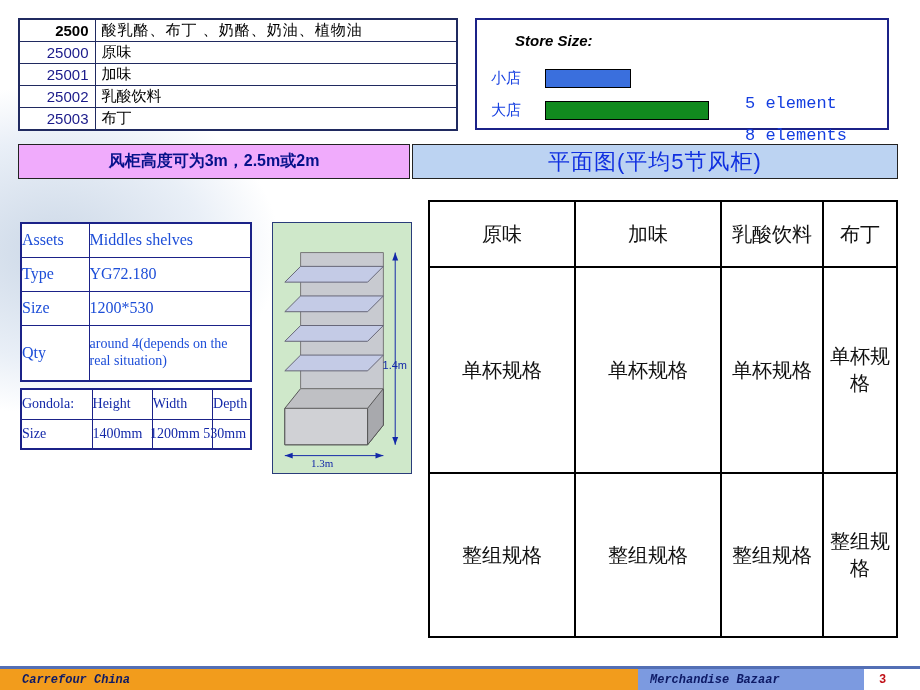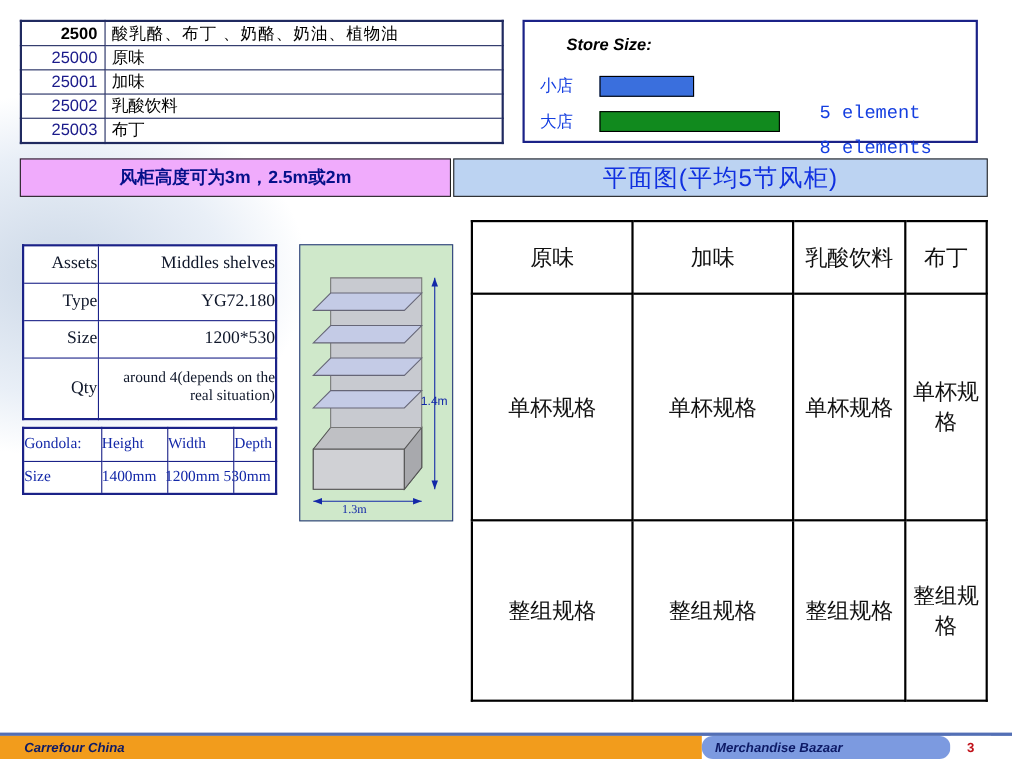--- a/index.html
+++ b/index.html
@@ -83,23 +83,23 @@
   }
 
   
   .assets-wrap { position: absolute; left: 20px; top: 222px; z-index: 2; }
   .assets-table {
     border: 2px solid #1b2288; border-collapse: collapse;
     background: #fff;
   }
   .assets-table td {
     border: 1px solid #1b2288;
-    text-align: right; vertical-align: middle;
+    text-align: left; vertical-align: middle;
     font-family: "Times New Roman", serif;
-    color: #0f172a;
+    color: #1d4ed8;
     font-size: 16px;
   }
   .assets-table .left-col { width: 68px; }
   .assets-table .val { width: 162px; }
   .assets-table .r-h { height: 34px; }
   .assets-table .r-q { height: 56px; }
   .assets-table .sm { font-size: 14px; line-height: 1.2; }
 
   .gondola-table {
     margin-top: 6px;
@@ -162,23 +162,24 @@
 
   
   .footer {
     position: absolute; left: 0; bottom: 0;
     width: 920px; height: 24px;
     border-top: 3px solid #536fb5;
     display: flex;
     font-size: 12px; font-style: italic; font-weight: 700;
     color: #0d1a66;
     z-index: 5;
+    font-family: Liberation Mono, monospace;
   }
   .footer .seg1 { width: 638px; background: #f29c1c; padding-left: 22px; display: flex; align-items: center; }
-  .footer .seg2 { width: 226px; background: #7c9ae0; display: flex; align-items: center; padding-left: 12px; border-radius: 10px; }
+  .footer .seg2 { width: 226px; background: #7c9ae0; display: flex; align-items: center; padding-left: 12px; }
   .footer .seg3 { width: 37px;  background: #fff; display: flex; align-items: center; justify-content: center; color: #c01018; font-style: normal; }
 
 </style>
 </head>
 <body>
 
 <div class="bg-art"></div>
 
 <table class="cat-table">
   <tbody>

